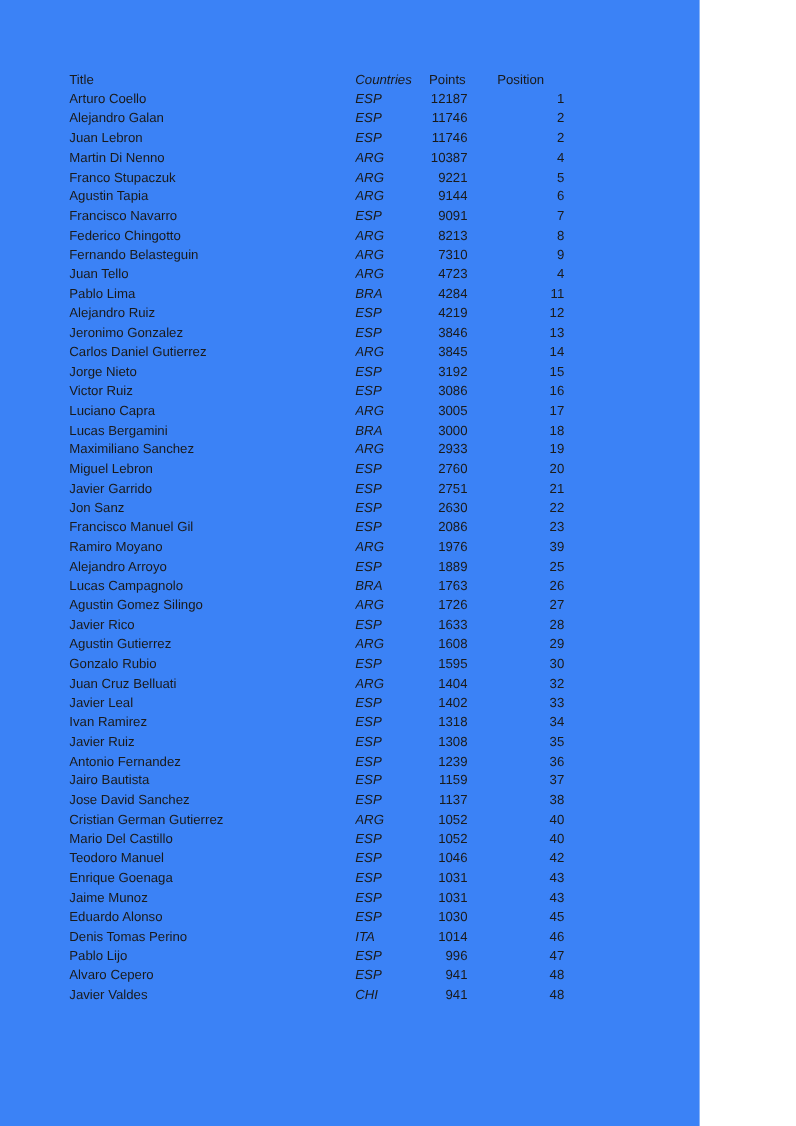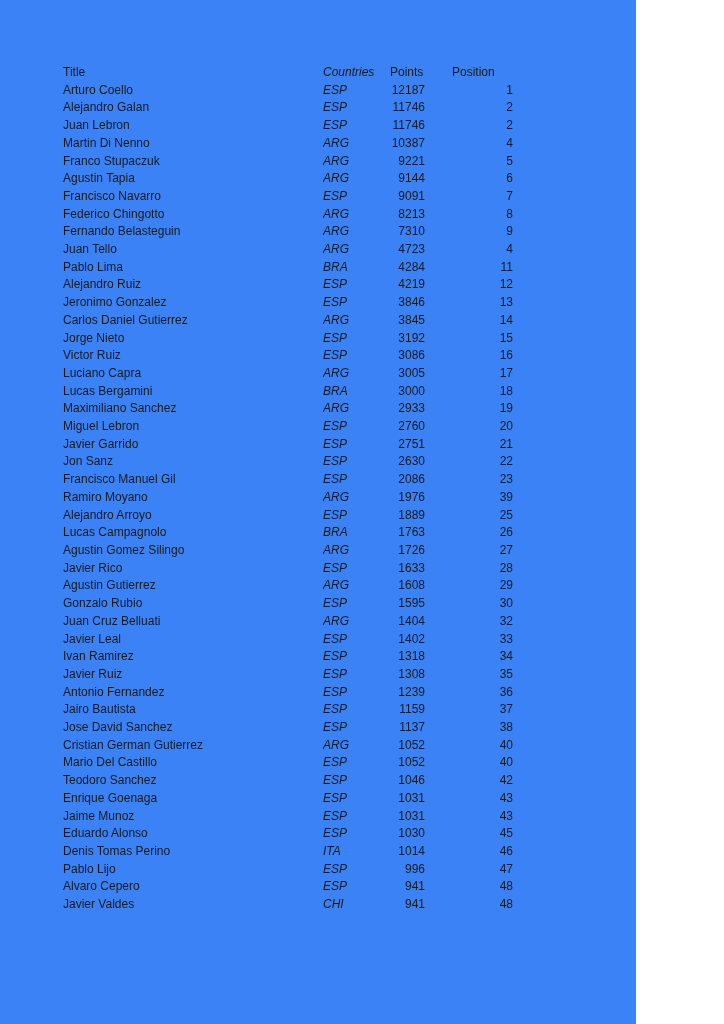--- a/index.html
+++ b/index.html
@@ -287,21 +287,21 @@
           <td class="c-points">1052</td>
           <td class="c-position">40</td>
         </tr>
         <tr>
           <td class="c-title">Mario Del Castillo</td>
           <td class="c-country">ESP</td>
           <td class="c-points">1052</td>
           <td class="c-position">40</td>
         </tr>
         <tr>
-          <td class="c-title">Teodoro Sanchez</td>
+          <td class="c-title">Teodoro Manuel</td>
           <td class="c-country">ESP</td>
           <td class="c-points">1046</td>
           <td class="c-position">42</td>
         </tr>
         <tr>
           <td class="c-title">Enrique Goenaga</td>
           <td class="c-country">ESP</td>
           <td class="c-points">1031</td>
           <td class="c-position">43</td>
         </tr>

